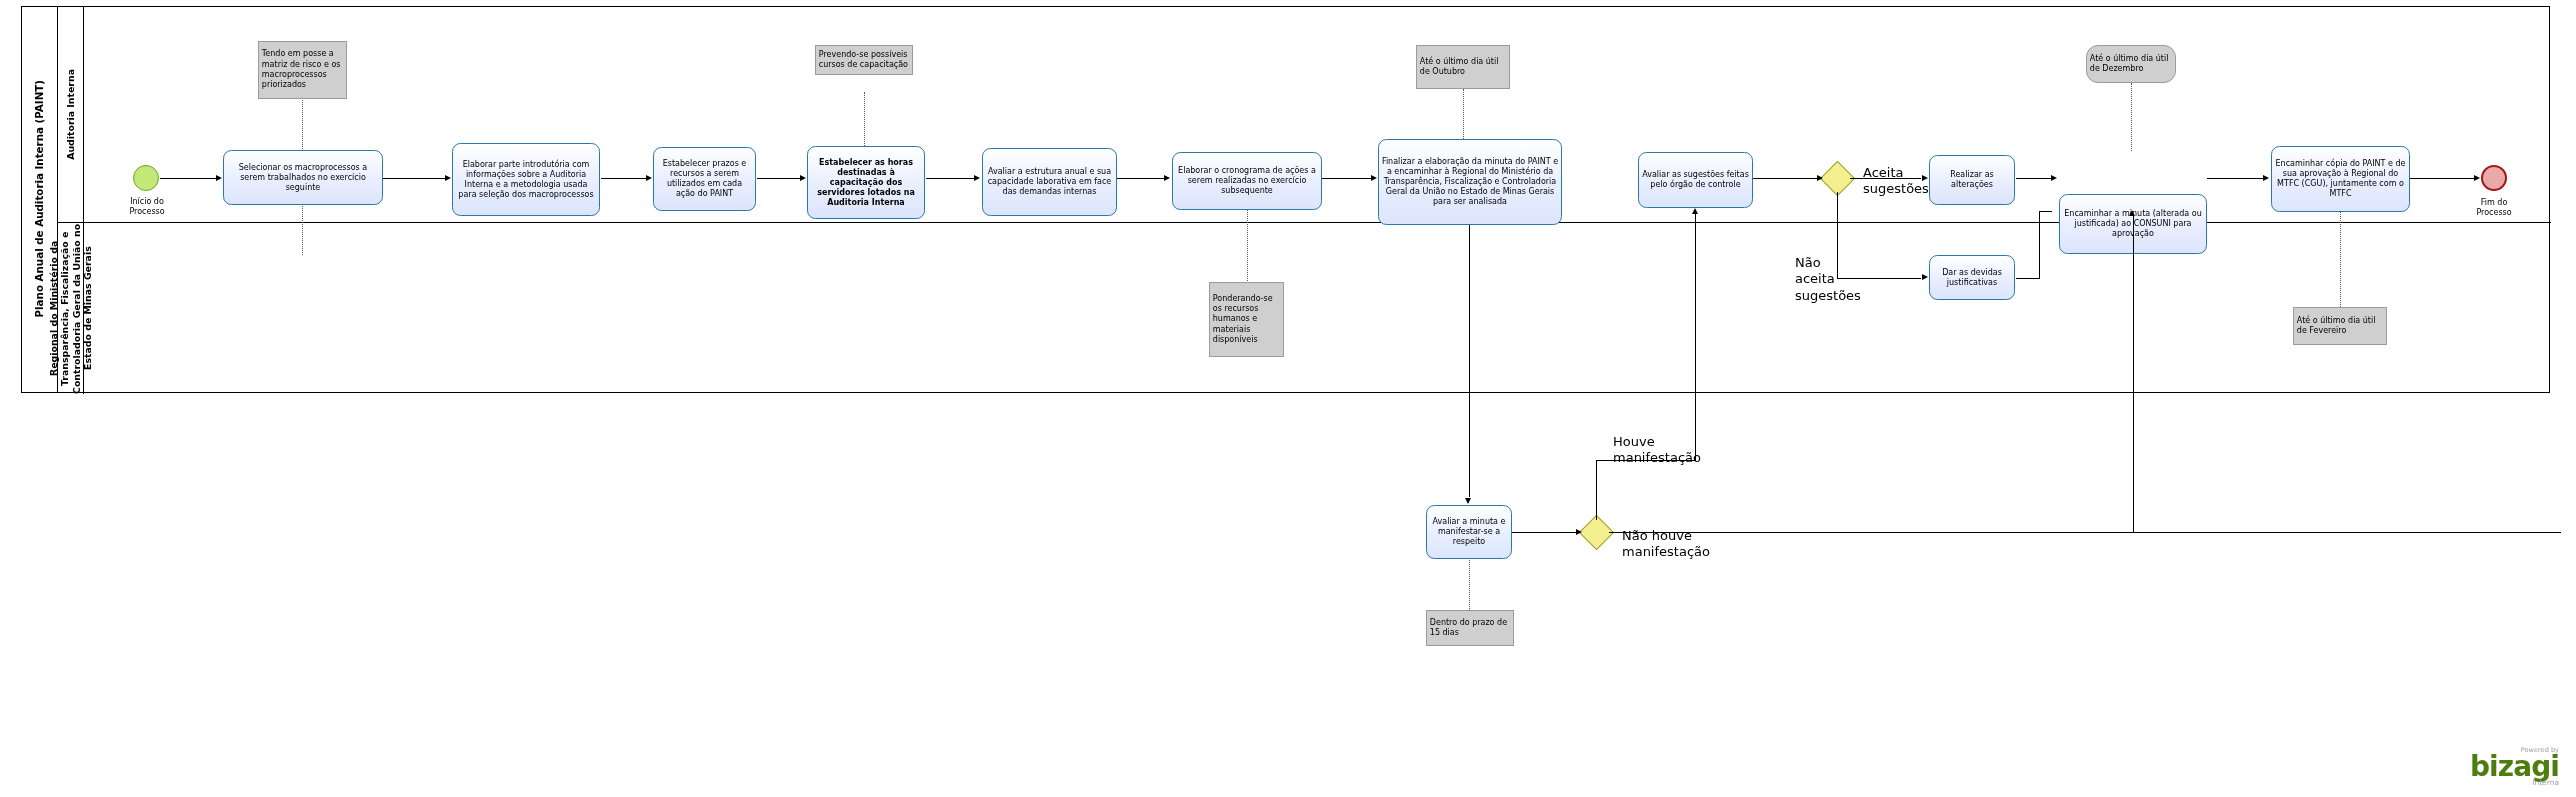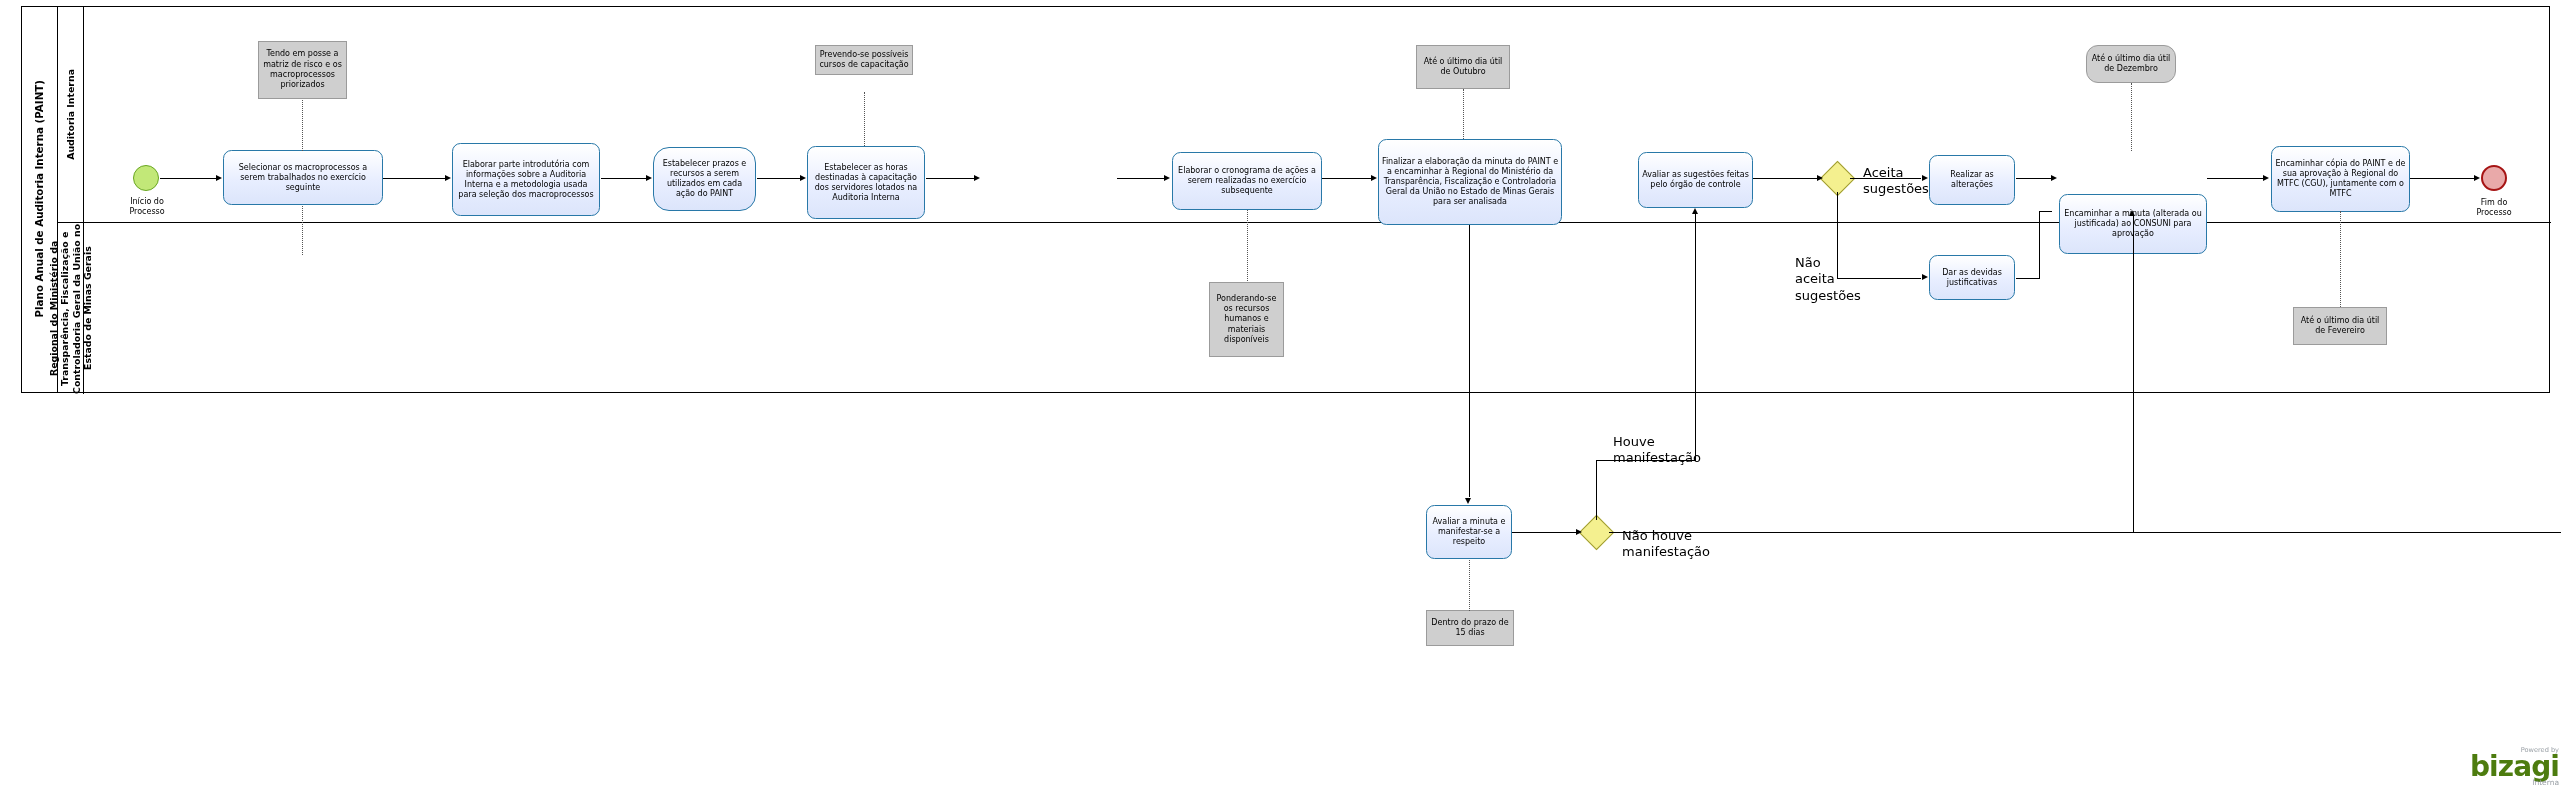--- a/index.html
+++ b/index.html
@@ -18,21 +18,21 @@
               display:flex;align-items:center;justify-content:center;}
   .lane-title span{writing-mode:vertical-rl;transform:rotate(180deg);font-size:9.4px;font-weight:bold;color:#000;
                    text-align:center;line-height:1.2;white-space:pre-line;}
 
   
   .task{position:absolute;box-sizing:border-box;border:1.9px solid #2878a8;border-radius:8.4px;
         background:linear-gradient(to bottom,#ffffff 0%,#e8eeff 55%,#dce5fb 100%);
         display:flex;align-items:center;justify-content:center;text-align:center;
         font-size:8px;line-height:1.25;color:#000;padding:1.9px 2.8px;}
   .note{position:absolute;box-sizing:border-box;background:#cfcfcf;border:0.9px solid #9b9b9b;
-        display:flex;align-items:center;justify-content:center;text-align:center;
+        display:flex;align-items:center;justify-content:center;
         font-size:8px;line-height:1.3;color:#000;padding:1.9px 2.8px;}
   .gw{position:absolute;}
   .gw i{display:block;width:100%;height:100%;background:#f4f08f;border:1.4px solid #9e9b30;
         transform:rotate(45deg);box-sizing:border-box;}
   .ev-start{position:absolute;border-radius:50%;background:#c2e878;border:1.9px solid #69a622;box-sizing:border-box;}
   .ev-end{position:absolute;border-radius:50%;background:#e9a9a9;border:2.8px solid #a61414;box-sizing:border-box;}
 
   .caption{position:absolute;font-size:8px;line-height:1.25;color:#000;text-align:center;}
   .flowlabel{position:absolute;font-size:13px;line-height:1.25;color:#000;text-align:left;white-space:pre-line;}
 
@@ -80,26 +80,27 @@
   <div class="caption" style="left:118px;top:197px;width:58px;white-space:pre-line;">Início do
 Processo</div>
 
   <div class="note" style="left:258px;top:41px;width:89px;height:58px;">Tendo em posse a matriz de risco e os macroprocessos priorizados</div>
 
   <div class="task" style="left:223px;top:150px;width:160px;height:55px;">Selecionar os macroprocessos a serem trabalhados no exercício seguinte</div>
 
 
   <div class="task" style="left:452px;top:143px;width:148px;height:73px;">Elaborar parte introdutória com informações sobre a Auditoria Interna e a metodologia usada para seleção dos macroprocessos</div>
 
-  <div class="task" style="left:653px;top:147px;width:103px;height:64px;border-radius:16px;">Estabelecer prazos e recursos a serem utilizados em cada ação do PAINT</div>
+  <div class="task" style="left:653px;top:147px;width:103px;height:64px;">Estabelecer prazos e recursos a serem utilizados em cada ação do PAINT</div>
 
   <div class="note" style="left:815px;top:45px;width:98px;height:30px;">Prevendo-se possíveis cursos de capacitação</div>
 
-  <div class="task" style="left:807px;top:146px;width:118px;height:73px;">Estabelecer as horas destinadas à capacitação dos servidores lotados na Auditoria Interna</div>
-
+  <div class="task" style="left:807px;top:146px;width:118px;height:73px;font-weight:bold;">Estabelecer as horas destinadas à capacitação dos servidores lotados na Auditoria Interna</div>
+
+  <div class="task" style="left:982px;top:148px;width:135px;height:68px;">Avaliar a estrutura anual e sua capacidade laborativa em face das demandas internas</div>
 
   <div class="task" style="left:1172px;top:152px;width:150px;height:58px;">Elaborar o cronograma de ações a serem realizadas no exercício subsequente</div>
 
   <div class="note" style="left:1209px;top:282px;width:75px;height:75px;">Ponderando-se os recursos humanos e materiais disponíveis</div>
 
   <div class="note" style="left:1416px;top:45px;width:94px;height:44px;">Até o último dia útil de Outubro</div>
 
   <div class="task" style="left:1378px;top:139px;width:184px;height:86px;">Finalizar a elaboração da minuta do PAINT e a encaminhar à Regional do Ministério da Transparência, Fiscalização e Controladoria Geral da União no Estado de Minas Gerais para ser analisada</div>
 
   <div class="task" style="left:1638px;top:152px;width:115px;height:56px;">Avaliar as sugestões feitas pelo órgão de controle</div>

